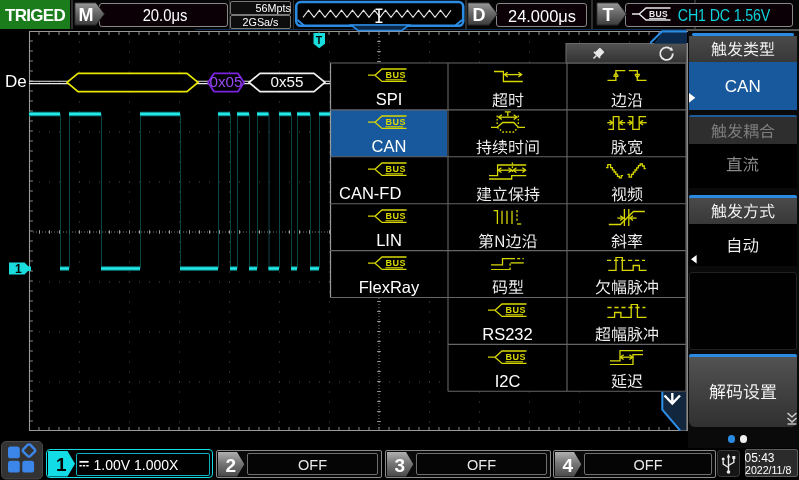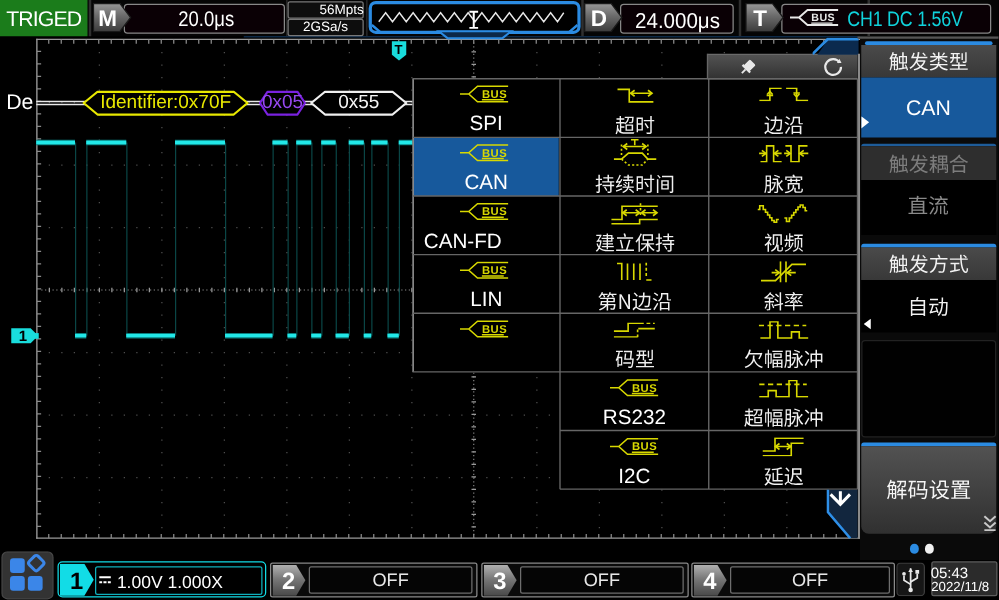--- a/index.html
+++ b/index.html
@@ -29,32 +29,31 @@
       <polygon points="9,262.5 24.5,262.5 30.5,268.5 24.5,274.6 9,274.6" fill="#19dcdc"></polygon>
       <text x="15" y="273" font-family="Liberation Sans" font-size="12" font-weight="bold" fill="#000">1</text>
       <polygon points="313.5,33 325,33 325,43.8 319.2,48.3 313.5,43.8" fill="#19dcdc"></polygon>
       <text x="315.7" y="43.5" font-family="Liberation Sans" font-size="10.5" font-weight="bold" fill="#000">T</text>
       <path d="M29,81.2 H332 M29,83.6 H332" stroke="#e8e8e8" stroke-width="1.1"></path>
       <polygon points="67,82.4 78,73.4 187,73.4 198,82.4 187,91.6 78,91.6" fill="#000" stroke="#e8e800" stroke-width="1.8" stroke-linejoin="round"></polygon>
       <polygon points="208,82.4 214,73.4 238,73.4 244,82.4 238,91.6 214,91.6" fill="#000" stroke="#7a22e0" stroke-width="1.8" stroke-linejoin="round"></polygon>
       <polygon points="249,82.4 260,73.4 314,73.4 325,82.4 314,91.6 260,91.6" fill="#000" stroke="#f0f0f0" stroke-width="1.8" stroke-linejoin="round"></polygon>
     </svg>
 <div class="txt" style="left:5px;top:72px;font-size:17px;z-index:2">De</div>
-<div class="txt" style="left:66px;top:72.6px;width:133px;text-align:center;font-size:15.2px;color:#e8e800;z-index:2">Identifier:0x70F</div>
 <div class="txt" style="left:208px;top:72.6px;width:36px;text-align:center;font-size:15.2px;color:#9648f0;z-index:2">0x05</div>
 <div class="txt" style="left:249px;top:72.6px;width:76px;text-align:center;font-size:15.2px;color:#f5f5f5;z-index:2">0x55</div>
 <div class="abs" style="left:0;top:0;width:799px;height:28.5px;background:#050505;z-index:10"></div>
 <div class="abs" style="left:71.2px;top:0;width:1.6px;height:28.5px;background:#2f2f2f;z-index:11"></div>
 <div class="abs" style="left:228.6px;top:0;width:1.6px;height:28.5px;background:#2f2f2f;z-index:11"></div>
 <div class="abs" style="left:292.5px;top:0;width:1.6px;height:28.5px;background:#2f2f2f;z-index:11"></div>
 <div class="abs" style="left:465.0px;top:0;width:1.6px;height:28.5px;background:#2f2f2f;z-index:11"></div>
 <div class="abs" style="left:591.0px;top:0;width:1.6px;height:28.5px;background:#2f2f2f;z-index:11"></div>
 <div class="abs" style="left:694.0px;top:0;width:1.6px;height:28.5px;background:#2f2f2f;z-index:11"></div>
 <div class="abs" style="left:0;top:0;width:70px;height:28.5px;background:#1b7c1b;z-index:12"></div>
-<div class="txt" style="left:0;top:6.3px;width:70px;text-align:center;font-size:17px;font-weight:normal;z-index:13;letter-spacing:-0.7px">TRIGED</div>
+<div class="txt" style="left:0;top:6.3px;width:70px;text-align:center;font-size:17px;font-weight:bold;z-index:13;letter-spacing:-0.7px">TRIGED</div>
 <svg width="0" height="0" style="position:absolute">
       <defs>
 <linearGradient id="pg" x1="0" y1="0" x2="0" y2="1">
 <stop offset="0" stop-color="#989898"></stop>
           <stop offset="0.45" stop-color="#6a6a6a"></stop>
           <stop offset="1" stop-color="#3c3c3c"></stop>
         </linearGradient>
 <linearGradient id="pgc" x1="0" y1="0" x2="0" y2="1">
 <stop offset="0" stop-color="#b0b0b0"></stop>
           <stop offset="0.45" stop-color="#787878"></stop>
@@ -290,20 +289,21 @@
     </svg>
 <svg class="abs" style="left:661px;top:391px;z-index:7" width="26" height="40" viewBox="0 0 26 40">
 <polygon points="1.3,0.8 25,0.8 25,39.6 19.2,39.6 1.3,18.7" fill="#12263e"></polygon>
 <path d="M1.3,0.8 V18.7 L19.2,39.6" stroke="#2e8fe8" stroke-width="2" fill="none"></path>
 <path d="M11.3,2 V10.5 M3.5,4.5 L11.3,12.5 L19,4.5" stroke="#fff" stroke-width="2.4" fill="none"></path>
 </svg>
 <div class="txt" style="left:349.0px;top:90.2px;width:80px;text-align:center;font-size:16.5px;z-index:7">SPI</div>
 <div class="txt" style="left:349.0px;top:137.1px;width:80px;text-align:center;font-size:16.5px;z-index:7">CAN</div>
 <div class="txt" style="left:339.0px;top:184.0px;width:100px;font-size:16.5px;z-index:7">CAN-FD</div>
 <div class="txt" style="left:349.0px;top:230.89999999999998px;width:80px;text-align:center;font-size:16.5px;z-index:7">LIN</div>
+<div class="txt" style="left:339.0px;top:277.8px;width:100px;text-align:center;font-size:16.5px;z-index:7">FlexRay</div>
 <div class="txt" style="left:457.5px;top:324.7px;width:100px;text-align:center;font-size:16.5px;z-index:7">RS232</div>
 <div class="txt" style="left:467.5px;top:371.59999999999997px;width:80px;text-align:center;font-size:16.5px;z-index:7">I2C</div>
 <div style="position:absolute;left:491.5px;top:91.8px;z-index:7;line-height:0"><svg width="32" height="16" viewBox="0 0 32 16" style="overflow:visible">
         <path transform="translate(0,14.1)" d="M9.5 -5.6H13.3V-2.6H9.5ZM8.4 -6.6V-1.6H14.5V-6.6ZM1.6 -6.2C1.5 -3.4 1.4 -0.9 0.4 0.7C0.7 0.8 1.2 1.2 1.4 1.3C1.9 0.4 2.2 -0.6 2.3 -1.8C3.5 0.3 5.4 0.9 8.8 0.9H15C15.1 0.5 15.3 -0 15.5 -0.3C14.5 -0.3 9.6 -0.3 8.8 -0.3C7.2 -0.3 6 -0.4 5 -0.8V-4H7.5V-5.1H5V-7.4H7.6C7.8 -7.2 8.1 -7 8.2 -6.8C9.9 -7.8 10.9 -9.3 11.2 -11.7H13.7C13.6 -9.6 13.4 -8.8 13.2 -8.6C13.1 -8.5 13 -8.4 12.7 -8.4C12.5 -8.4 11.9 -8.4 11.2 -8.5C11.4 -8.2 11.5 -7.8 11.5 -7.5C12.2 -7.4 12.9 -7.4 13.3 -7.5C13.7 -7.5 14 -7.6 14.2 -7.9C14.6 -8.3 14.7 -9.4 14.9 -12.3C14.9 -12.4 14.9 -12.8 14.9 -12.8H7.8V-11.7H10.1C9.8 -9.9 9.1 -8.6 7.7 -7.8V-8.5H4.8V-10.4H7.4V-11.5H4.8V-13.4H3.7V-11.5H1.2V-10.4H3.7V-8.5H0.8V-7.4H3.9V-1.5C3.3 -2 2.9 -2.8 2.5 -3.9C2.6 -4.6 2.6 -5.4 2.6 -6.2Z M23.6 -7.2C24.4 -6 25.5 -4.3 26 -3.3L27.1 -3.9C26.5 -4.9 25.4 -6.5 24.6 -7.8ZM21.2 -6.4V-2.8H18.4V-6.4ZM21.2 -7.5H18.4V-11H21.2ZM17.3 -12.1V-0.4H18.4V-1.7H22.3V-12.1ZM28.2 -13.4V-10.2H23V-9.1H28.2V-0.5C28.2 -0.2 28.1 -0.1 27.8 -0.1C27.4 -0.1 26.2 -0.1 25 -0.1C25.2 0.2 25.4 0.8 25.4 1.1C27 1.1 28.1 1.1 28.6 0.9C29.2 0.7 29.4 0.4 29.4 -0.5V-9.1H31.4V-10.2H29.4V-13.4Z" fill="#f0f0f0"></path>
       </svg></div>
 <div style="position:absolute;left:610.5px;top:91.8px;z-index:7;line-height:0"><svg width="32" height="16" viewBox="0 0 32 16" style="overflow:visible">
         <path transform="translate(0,14.1)" d="M1.3 -12.5C2.2 -11.7 3.3 -10.5 3.8 -9.8L4.8 -10.6C4.2 -11.3 3.1 -12.4 2.2 -13.2ZM8.8 -13.2C8.8 -12.3 8.8 -11.4 8.8 -10.6H5.5V-9.4H8.7C8.4 -6.4 7.6 -3.8 5 -2.2C5.3 -2 5.7 -1.6 5.9 -1.4C8.7 -3.2 9.6 -6 9.9 -9.4H13.5C13.3 -4.9 13.1 -3.2 12.7 -2.7C12.5 -2.6 12.3 -2.5 12 -2.5C11.6 -2.5 10.8 -2.5 9.8 -2.6C10 -2.3 10.2 -1.8 10.2 -1.4C11.1 -1.4 12 -1.3 12.5 -1.4C13 -1.4 13.4 -1.6 13.7 -2C14.3 -2.6 14.5 -4.6 14.7 -10C14.7 -10.2 14.7 -10.6 14.7 -10.6H10C10.1 -11.4 10.1 -12.3 10.1 -13.2ZM4 -8H0.7V-6.8H2.8V-1.9C2.1 -1.6 1.2 -0.8 0.4 0.1L1.3 1.3C2.1 0.2 2.8 -0.8 3.3 -0.8C3.7 -0.8 4.2 -0.3 4.9 0.2C6 0.9 7.4 1.1 9.5 1.1C11.1 1.1 14.1 1 15.2 0.9C15.2 0.6 15.4 -0.1 15.6 -0.4C14 -0.2 11.5 -0.1 9.5 -0.1C7.7 -0.1 6.3 -0.2 5.2 -0.9C4.6 -1.2 4.3 -1.6 4 -1.8Z M17.4 -12.4C18.4 -11.8 19.7 -10.9 20.3 -10.3L21.1 -11.2C20.4 -11.8 19.2 -12.6 18.2 -13.1ZM16.6 -8C17.6 -7.5 18.9 -6.7 19.5 -6.1L20.3 -7C19.6 -7.6 18.3 -8.3 17.3 -8.8ZM17 0.2 18 1C19 -0.4 20.2 -2.4 21.1 -4.1L20.2 -4.9C19.2 -3.1 17.9 -1 17 0.2ZM22.3 -5.6V1.3H23.5V0.3H28.8V1.2H30.1V-5.6ZM23.5 -0.8V-4.5H28.8V-0.8ZM23.2 -12.7V-11C23.2 -9.6 22.9 -8 20.8 -6.8C21 -6.6 21.4 -6.1 21.6 -5.8C23.9 -7.2 24.4 -9.3 24.4 -10.9V-11.6H27.8V-8.3C27.8 -7.1 28 -6.7 29.1 -6.7C29.4 -6.7 30.1 -6.7 30.4 -6.7C30.7 -6.7 31 -6.7 31.2 -6.7C31.2 -7 31.1 -7.4 31.1 -7.7C30.9 -7.6 30.6 -7.6 30.4 -7.6C30.1 -7.6 29.5 -7.6 29.3 -7.6C29 -7.6 29 -7.8 29 -8.3V-12.7Z" fill="#f0f0f0"></path>
       </svg></div>
 <div style="position:absolute;left:475.5px;top:138.7px;z-index:7;line-height:0"><svg width="64" height="16" viewBox="0 0 64 16" style="overflow:visible">
         <path transform="translate(0,14.1)" d="M7.2 -3.3C7.9 -2.4 8.6 -1.2 8.9 -0.4L9.9 -1C9.6 -1.8 8.8 -3 8.1 -3.8ZM10 -13.4V-11.4H6.6V-10.3H10V-8.2H5.8V-7.1H12.1V-5.3H6V-4.2H12.1V-0.2C12.1 0 12.1 0.1 11.8 0.1C11.6 0.1 10.7 0.1 9.8 0.1C10 0.4 10.2 0.9 10.2 1.3C11.4 1.3 12.2 1.2 12.6 1.1C13.1 0.9 13.3 0.5 13.3 -0.2V-4.2H15.3V-5.3H13.3V-7.1H15.4V-8.2H11.2V-10.3H14.6V-11.4H11.2V-13.4ZM2.7 -13.4V-10.2H0.7V-9.1H2.7V-5.6C1.9 -5.3 1.1 -5.1 0.4 -4.9L0.8 -3.8L2.7 -4.4V-0.2C2.7 0.1 2.7 0.1 2.5 0.1C2.3 0.1 1.6 0.1 1 0.1C1.1 0.4 1.3 0.9 1.3 1.2C2.3 1.2 2.9 1.2 3.3 1C3.7 0.8 3.9 0.5 3.9 -0.2V-4.8L5.6 -5.3L5.4 -6.4L3.9 -6V-9.1H5.6V-10.2H3.9V-13.4Z M23.6 -7.2C24.3 -6.8 25.1 -6.2 25.6 -5.7L26.1 -6.4C25.7 -6.9 24.8 -7.5 24.1 -7.8ZM22.4 -5.8C23.2 -5.4 24 -4.7 24.5 -4.2L25.1 -4.9C24.6 -5.4 23.7 -6 23 -6.4ZM27 -1.7C28.3 -0.8 29.8 0.5 30.5 1.3L31.3 0.6C30.6 -0.3 29 -1.5 27.8 -2.3ZM16.7 -0.9 17 0.2C18.3 -0.3 20.1 -1 21.8 -1.6L21.6 -2.6C19.8 -2 17.9 -1.3 16.7 -0.9ZM22.4 -9.5V-8.4H29.6C29.4 -7.8 29.1 -7.1 28.9 -6.6L29.9 -6.3C30.2 -7.1 30.7 -8.3 31 -9.3L30.2 -9.5L30 -9.5H27.1V-10.9H30.2V-12H27.1V-13.4H25.9V-12H23V-10.9H25.9V-9.5ZM26.4 -7.8V-5.9C26.4 -5.3 26.3 -4.7 26.2 -4H22.1V-3H25.8C25.2 -1.7 24.1 -0.5 21.8 0.4C22 0.6 22.3 1 22.5 1.3C25.2 0.1 26.5 -1.4 27 -3H31V-4H27.3C27.5 -4.7 27.5 -5.3 27.5 -5.9V-7.8ZM17 -6.8C17.2 -6.9 17.6 -7 19.4 -7.2C18.8 -6.2 18.2 -5.3 17.9 -5C17.4 -4.4 17.1 -4 16.7 -3.9C16.8 -3.7 17 -3.1 17.1 -2.9C17.4 -3.1 17.9 -3.3 21.7 -4.3C21.6 -4.6 21.6 -5 21.6 -5.3L18.8 -4.7C19.9 -6.1 21 -7.8 22 -9.5L21 -10C20.7 -9.4 20.4 -8.8 20.1 -8.3L18.2 -8.1C19.1 -9.5 20 -11.2 20.7 -12.9L19.7 -13.4C19 -11.5 17.9 -9.4 17.5 -8.8C17.2 -8.3 16.9 -7.9 16.6 -7.8C16.7 -7.5 16.9 -7 17 -6.8Z M39.6 -7.2C40.4 -6 41.5 -4.3 42 -3.3L43.1 -3.9C42.5 -4.9 41.4 -6.5 40.6 -7.8ZM37.2 -6.4V-2.8H34.4V-6.4ZM37.2 -7.5H34.4V-11H37.2ZM33.3 -12.1V-0.4H34.4V-1.7H38.3V-12.1ZM44.2 -13.4V-10.2H39V-9.1H44.2V-0.5C44.2 -0.2 44.1 -0.1 43.8 -0.1C43.4 -0.1 42.2 -0.1 41 -0.1C41.2 0.2 41.4 0.8 41.4 1.1C43 1.1 44.1 1.1 44.6 0.9C45.2 0.7 45.4 0.4 45.4 -0.5V-9.1H47.4V-10.2H45.4V-13.4Z M49.5 -9.8V1.3H50.7V-9.8ZM49.7 -12.7C50.4 -12 51.3 -10.9 51.6 -10.3L52.6 -10.9C52.2 -11.6 51.4 -12.6 50.6 -13.2ZM54.1 -4.7H57.9V-2.6H54.1ZM54.1 -7.9H57.9V-5.7H54.1ZM53 -8.9V-1.6H59V-8.9ZM53.6 -12.5V-11.4H61.4V-0.2C61.4 0 61.3 0.1 61.1 0.1C60.9 0.1 60.2 0.1 59.6 0.1C59.7 0.4 59.9 0.9 60 1.2C60.9 1.2 61.6 1.2 62 1C62.5 0.8 62.6 0.5 62.6 -0.2V-12.5Z" fill="#f0f0f0"></path>

